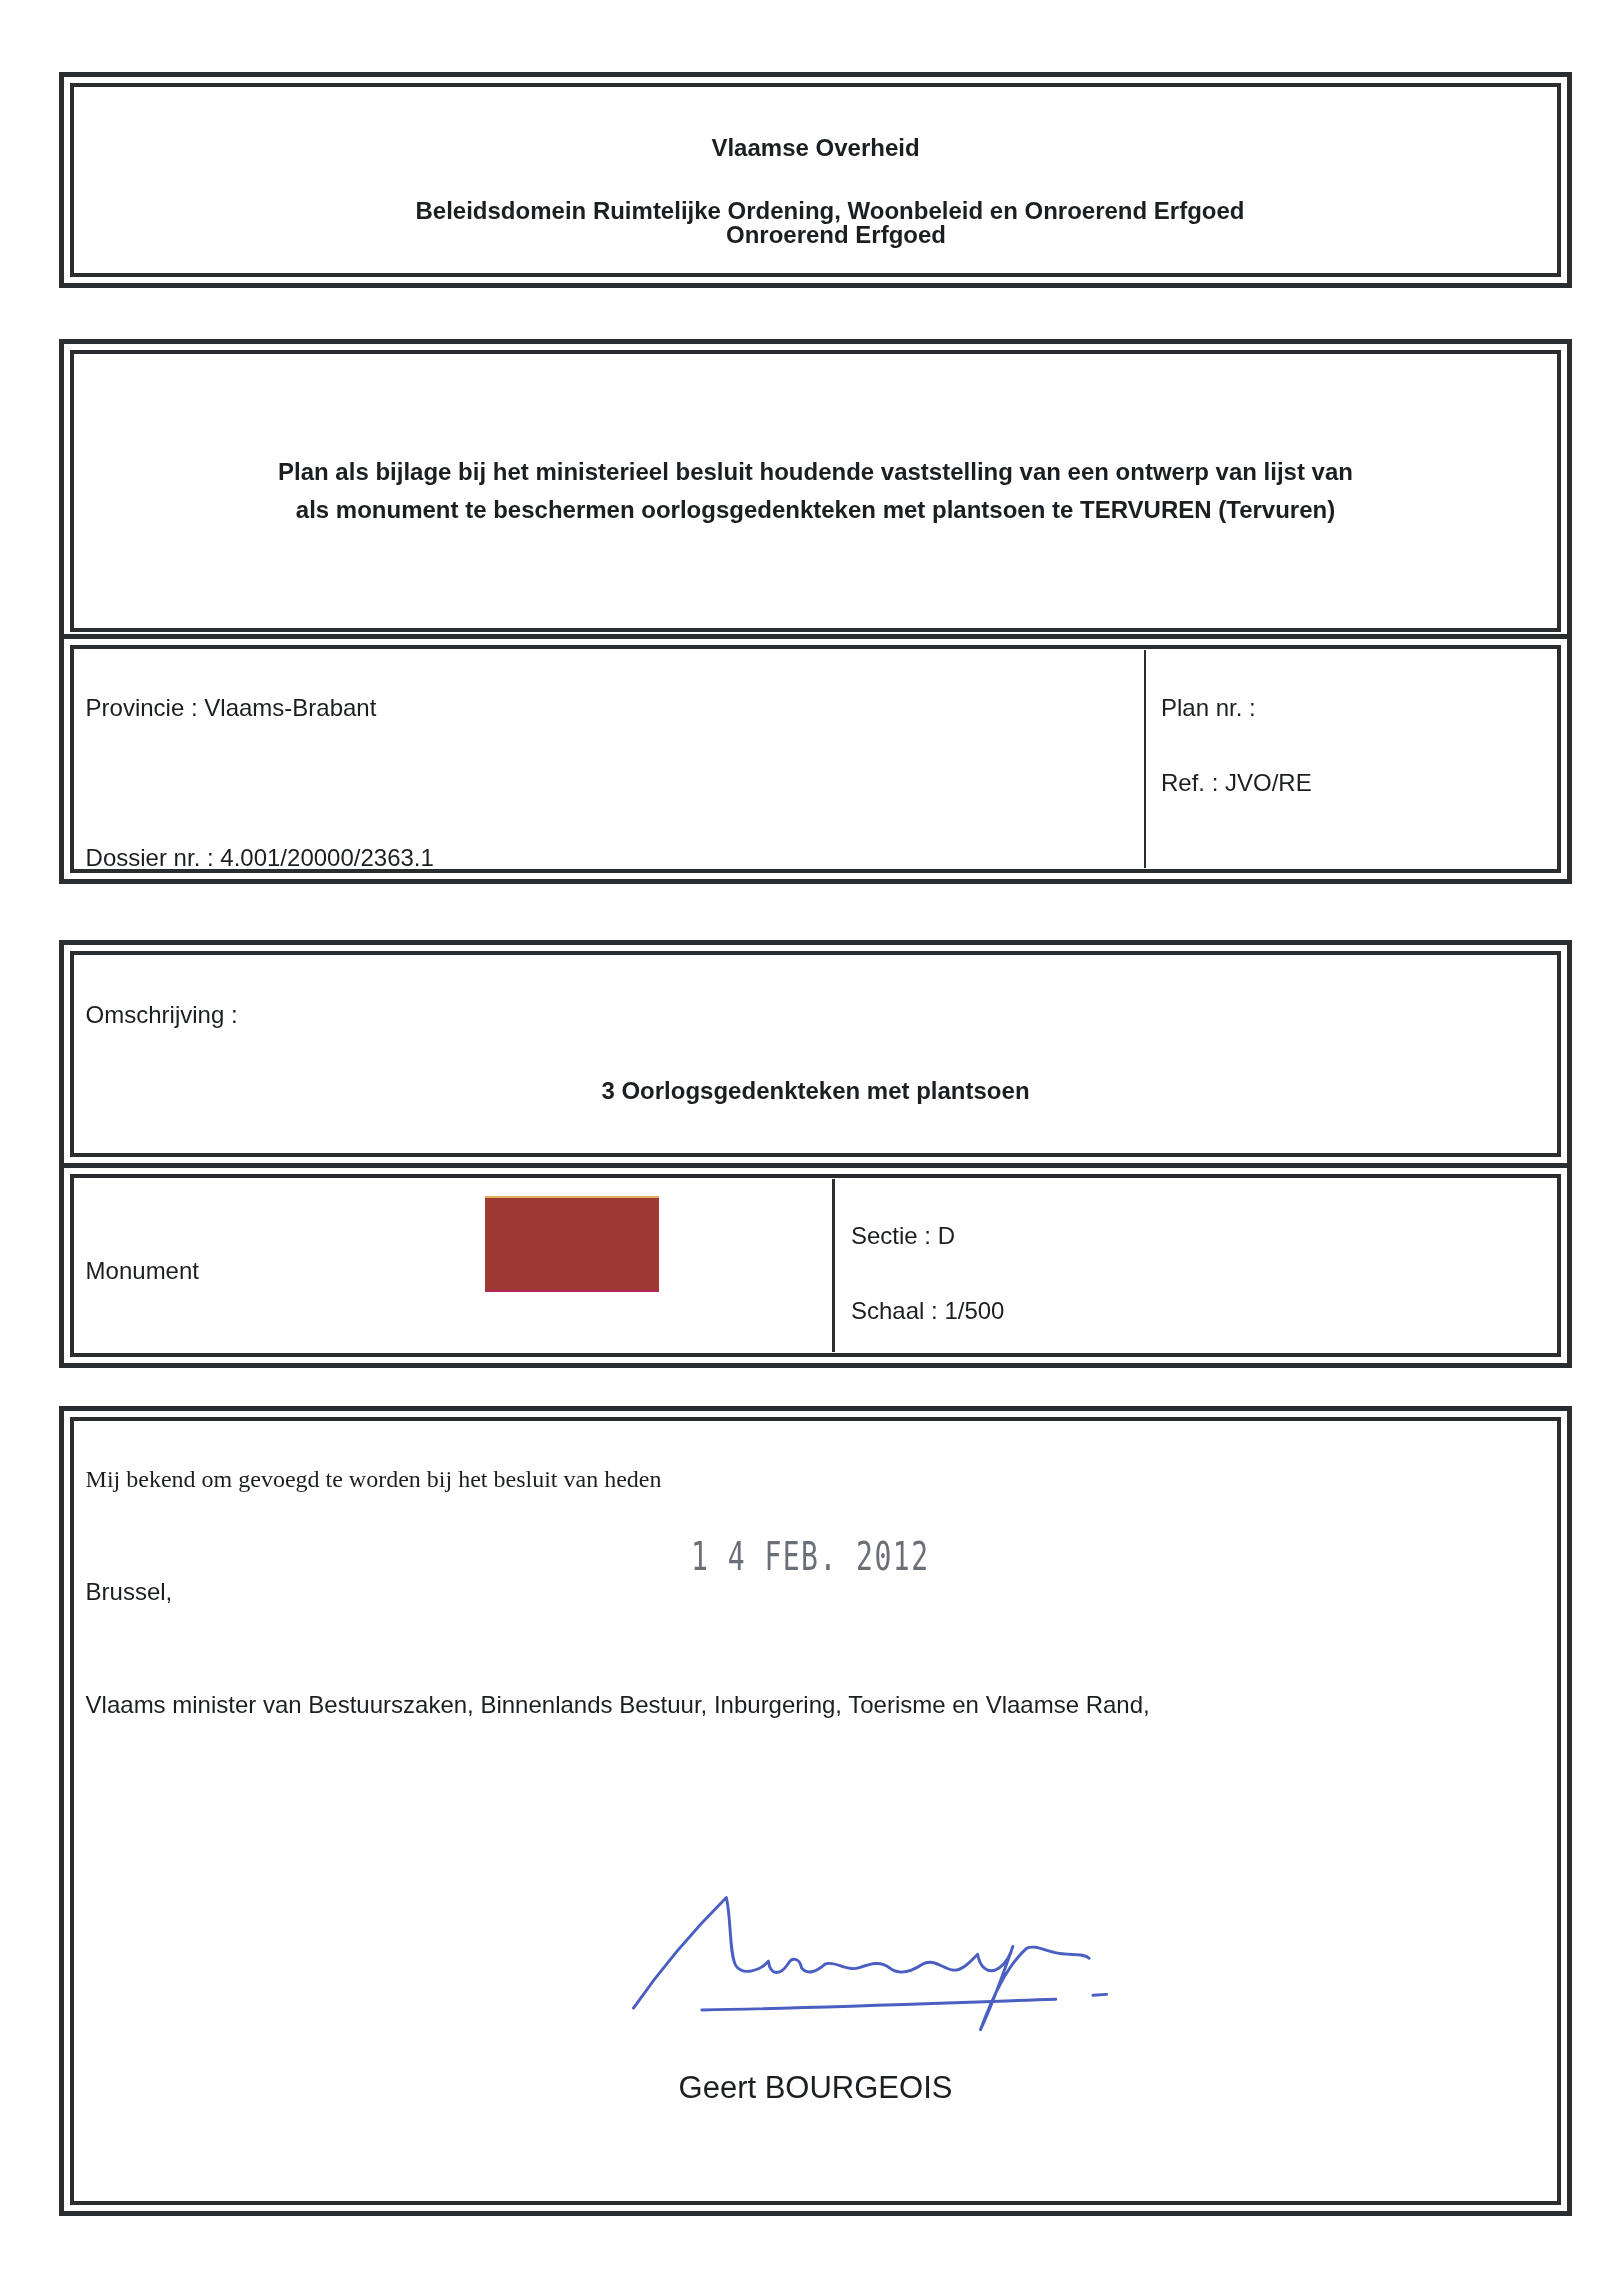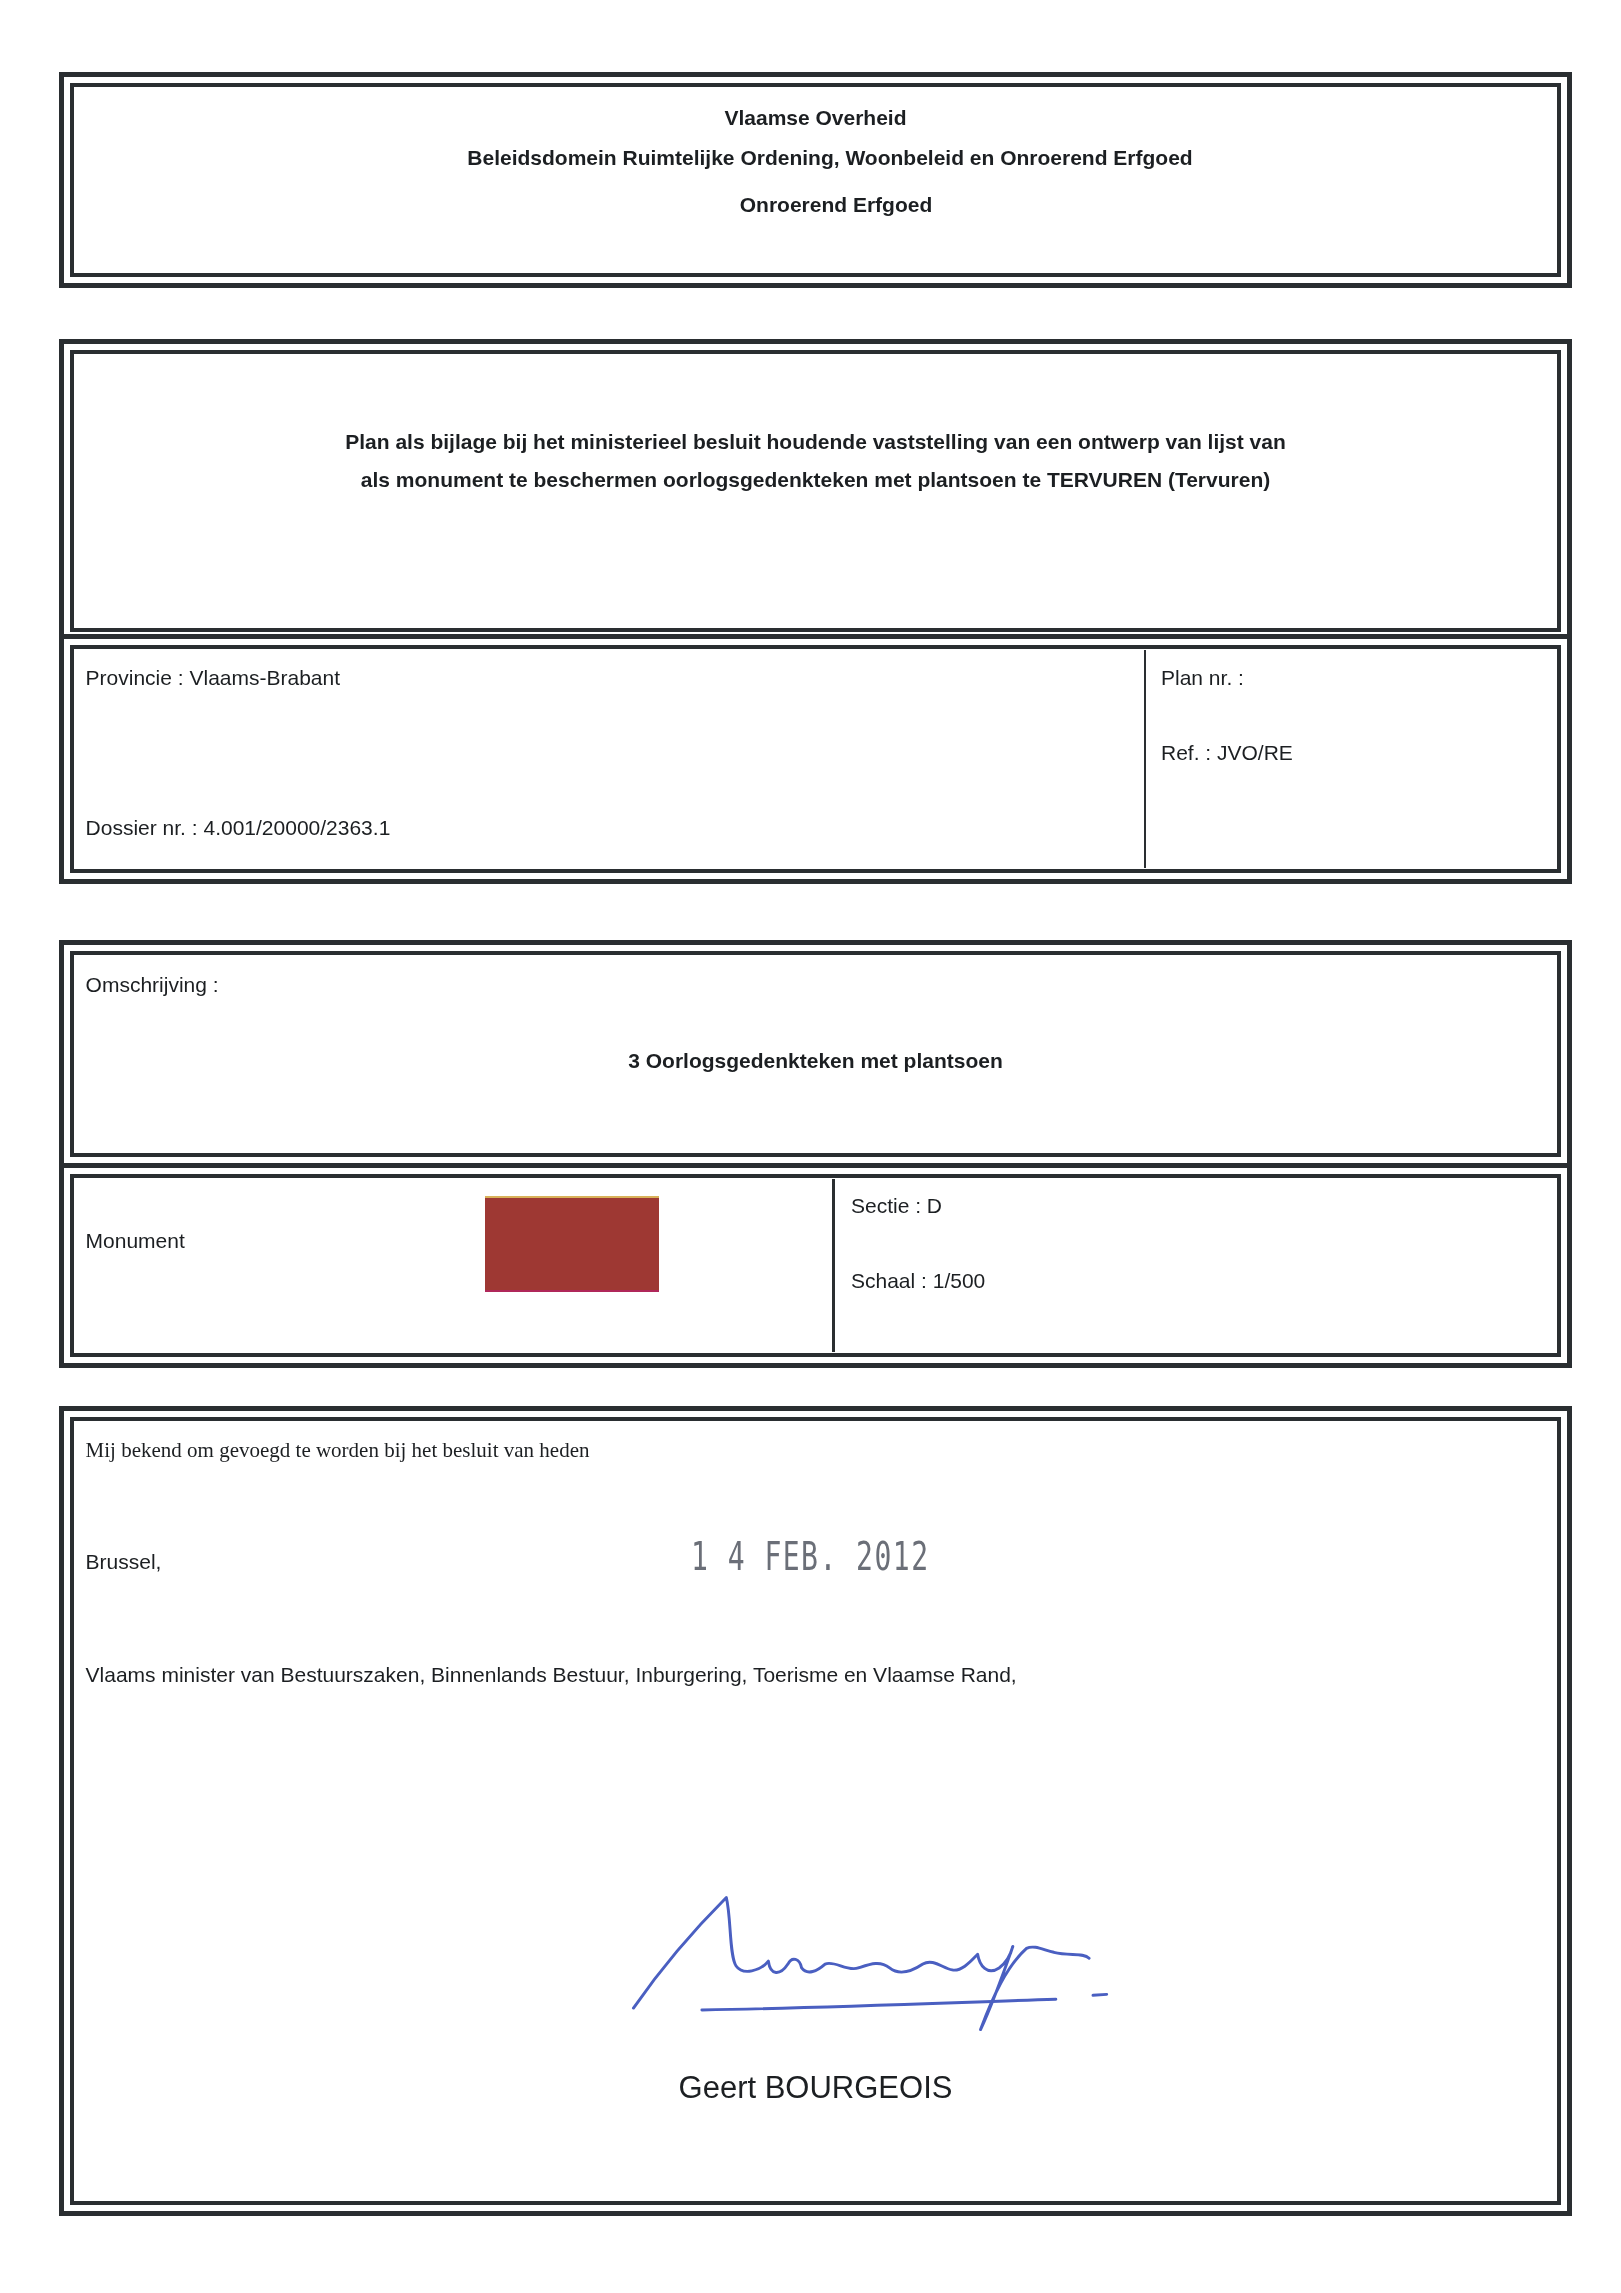--- a/index.html
+++ b/index.html
@@ -5,35 +5,35 @@
   html, body { margin: 0; padding: 0; background: #ffffff; }
   body { width: 1621px; height: 2294px; position: relative; overflow: hidden;
          font-family: "Liberation Sans", sans-serif; color: #1c1f22; }
   .box { position: absolute; left: 59px; width: 1513px; box-sizing: border-box;
          border: 5.9px solid #2a2e31; background: #fff; }
   .inner { position: absolute; left: 5.9px; top: 5.9px; right: 5.9px; bottom: 5.9px;
            border: 4.9px solid #2a2e31; box-sizing: border-box; }
   .txt { position: absolute; white-space: nowrap; }
   .center { left: 0; right: 0; text-align: center; }
   .bold { font-weight: bold; }
-  .f33 { font-size: 21px; }
+  .f33 { font-size: 24px; margin-top: 28px; }
   .f32 { font-size: 31px; }
   .divider { position: absolute; top: 0; bottom: 0; width: 2.9px; background: #2a2e31; }
   .swatch { position: absolute; background: #9e3833; border-top: 2px solid #d9b25a; border-bottom: 2px solid #b0285a; }
   .stamp { position: absolute; font-family: "DejaVu Sans Mono", monospace; color: #6b6f78;
            font-size: 39px; letter-spacing: 2px; transform: scaleX(0.72); transform-origin: left top; white-space: nowrap; }
   svg.sig { position: absolute; }
 </style>
 </head>
 <body>
 
 <div class="box" style="top:72px; height:216px;">
   <div class="inner"></div>
   <div class="txt center bold f33" style="top:29px;">Vlaamse Overheid</div>
-  <div class="txt center bold f33" style="top:69px;padding-left:29px;">Beleidsdomein Ruimtelijke Ordening, Woonbeleid en Onroerend Erfgoed</div>
+  <div class="txt center bold f33" style="top:92px;padding-left:29px;">Beleidsdomein Ruimtelijke Ordening, Woonbeleid en Onroerend Erfgoed</div>
   <div class="txt center bold f33" style="top:116px;padding-left:41px;">Onroerend Erfgoed</div>
 </div>
 
 <div class="box" style="top:339px; height:304px;">
   <div class="inner"></div>
   <div class="txt center bold f33" style="top:86px;">Plan als bijlage bij het ministerieel besluit houdende vaststelling van een ontwerp van lijst van</div>
   <div class="txt center bold f33" style="top:124px;">als monument te beschermen oorlogsgedenkteken met plantsoen te TERVUREN (Tervuren)</div>
 </div>
 
 <div class="box" style="top:634px; height:250px;">

